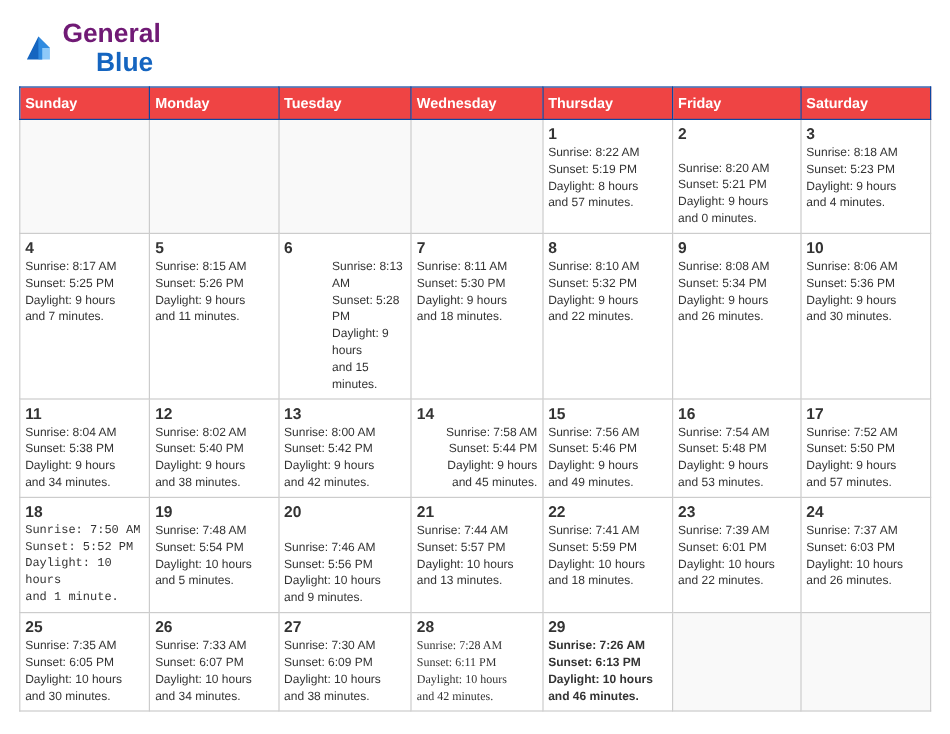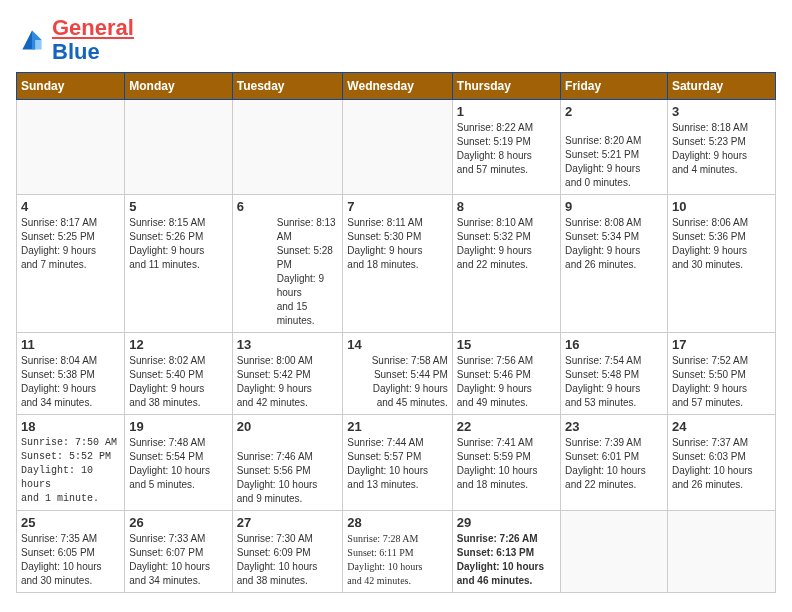--- a/index.html
+++ b/index.html
@@ -21,22 +21,21 @@
       align-items: center;
       gap: 4px;
     }
     .logo-text {
       font-size: 22px;
       font-weight: bold;
       color: #333;
       line-height: 1.1;
     }
     .logo-text span {
-      color: #ef4444;
-      text-decoration: underline;
+      color: #701a75;
     }
     .logo-icon {
       width: 32px;
       height: 32px;
     }
     .title-block {
       text-align: right;
     }
     .month-title {
       font-size: 36px;
@@ -46,21 +45,21 @@
     .location {
       font-size: 15px;
       color: #555;
     }
     table {
       width: 100%;
       border-collapse: collapse;
       font-size: 11px;
     }
     thead tr th {
-      background-color: #a16207;
+      background-color: #ef4444;
       color: #fff;
       padding: 6px 4px;
       text-align: left;
       font-size: 12px;
       border: 1px solid #0d47a1;
     }
     tbody tr td {
       border: 1px solid #ccc;
       vertical-align: top;
       padding: 4px;
@@ -87,21 +86,21 @@
 <body>
 
 <div class="header">
   <div class="logo">
     <svg class="logo-icon" viewBox="0 0 40 40" xmlns="http://www.w3.org/2000/svg">
       <polygon points="8,32 20,8 32,20 24,20 24,32" fill="#1565c0"></polygon>
       <polygon points="20,8 32,20 32,32 20,32" fill="#42a5f5" opacity="0.6"></polygon>
     </svg>
     <div class="logo-text">
       <div><span>General</span></div>
-      <div style="color:#1565c0;">Blue</div>
+      <div style="color:#1565c0;margin-left:28px;">Blue</div>
     </div>
   </div>
   <div class="title-block">
     <div class="month-title"></div>
     <div class="location"></div>
   </div>
 </div>
 
 <table>
   <thead>

